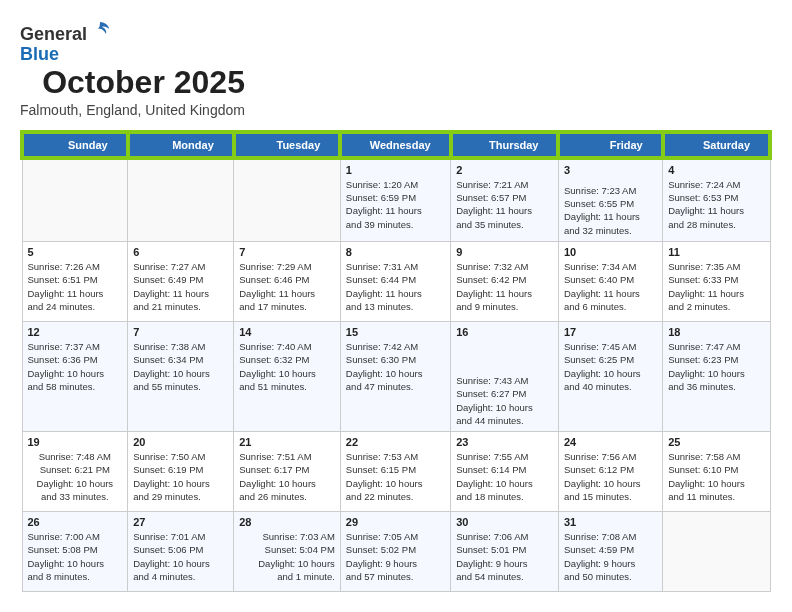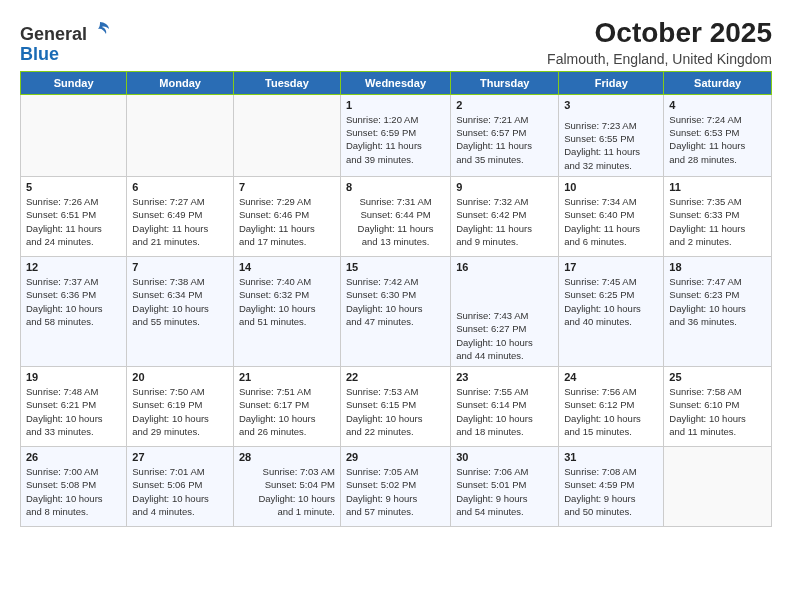--- a/index.html
+++ b/index.html
@@ -13,21 +13,22 @@
     .page {
       width: 792px;
       height: 612px;
       padding: 18px 20px 10px 20px;
       background: #fff;
     }
     .header {
       display: flex;
       align-items: flex-start;
       justify-content: space-between;
-      margin-bottom: 4px;
+      margin-bottom: 12px;
+      flex-direction: column;
     }
     .logo {
       display: flex;
       align-items: center;
     }
     .logo-text {
       font-size: 18px;
       font-weight: bold;
       line-height: 1.1;
     }
@@ -35,21 +36,21 @@
     .logo-blue { color: #1a6bb5; }
     .logo-icon {
       width: 22px;
       height: 22px;
       margin-left: 2px;
     }
     .title-block {
       text-align: right;
     }
     .month-title {
-      font-size: 28px;
+      font-size: 32px;
       font-weight: bold;
       color: #222;
       line-height: 1.1;
     }
     .location {
       font-size: 14px;
       color: #444;
       margin-top: 2px;
     }
     .calendar {
@@ -57,22 +58,22 @@
       border-collapse: collapse;
       border: 1px solid #ccc;
       font-size: 10px;
     }
     .calendar thead tr th {
       background-color: #2a6db5;
       color: #fff;
       padding: 5px 18px;
       font-size: 11px;
       font-weight: bold;
-      text-align: center;
-      border: 1px solid #84cc16;
+      text-align: right;
+      border: 4px solid #84cc16;
     }
     .calendar tbody tr td {
       border: 1px solid #ccc;
       vertical-align: top;
       padding: 4px 5px;
       width: 113px;
       height: 80px;
       background: #fff;
     }
     .calendar tbody tr:nth-child(odd) td {
@@ -183,21 +184,21 @@
           </td>
           <td>
             <span class="day-number">7</span>
             <div class="day-info" style="white-space: pre-line;">Sunrise: 7:29 AM
 Sunset: 6:46 PM
 Daylight: 11 hours
 and 17 minutes.</div>
           </td>
           <td>
             <span class="day-number">8</span>
-            <div class="day-info" style="white-space: pre-line; text-align: center;">Sunrise: 7:31 AM
+            <div class="day-info" style="white-space: pre-line;">Sunrise: 7:31 AM
 Sunset: 6:44 PM
 Daylight: 11 hours
 and 13 minutes.</div>
           </td>
           <td>
             <span class="day-number">9</span>
             <div class="day-info" style="white-space: pre-line;">Sunrise: 7:32 AM
 Sunset: 6:42 PM
 Daylight: 11 hours
 and 9 minutes.</div>
@@ -264,21 +265,21 @@
             <span class="day-number">18</span>
             <div class="day-info" style="white-space: pre-line;">Sunrise: 7:47 AM
 Sunset: 6:23 PM
 Daylight: 10 hours
 and 36 minutes.</div>
           </td>
         </tr>
         <tr>
           <td>
             <span class="day-number">19</span>
-            <div class="day-info" style="white-space: pre-line;">Sunrise: 7:48 AM
+            <div class="day-info" style="white-space: pre-line; text-align: center;">Sunrise: 7:48 AM
 Sunset: 6:21 PM
 Daylight: 10 hours
 and 33 minutes.</div>
           </td>
           <td>
             <span class="day-number">20</span>
             <div class="day-info" style="white-space: pre-line;">Sunrise: 7:50 AM
 Sunset: 6:19 PM
 Daylight: 10 hours
 and 29 minutes.</div>

